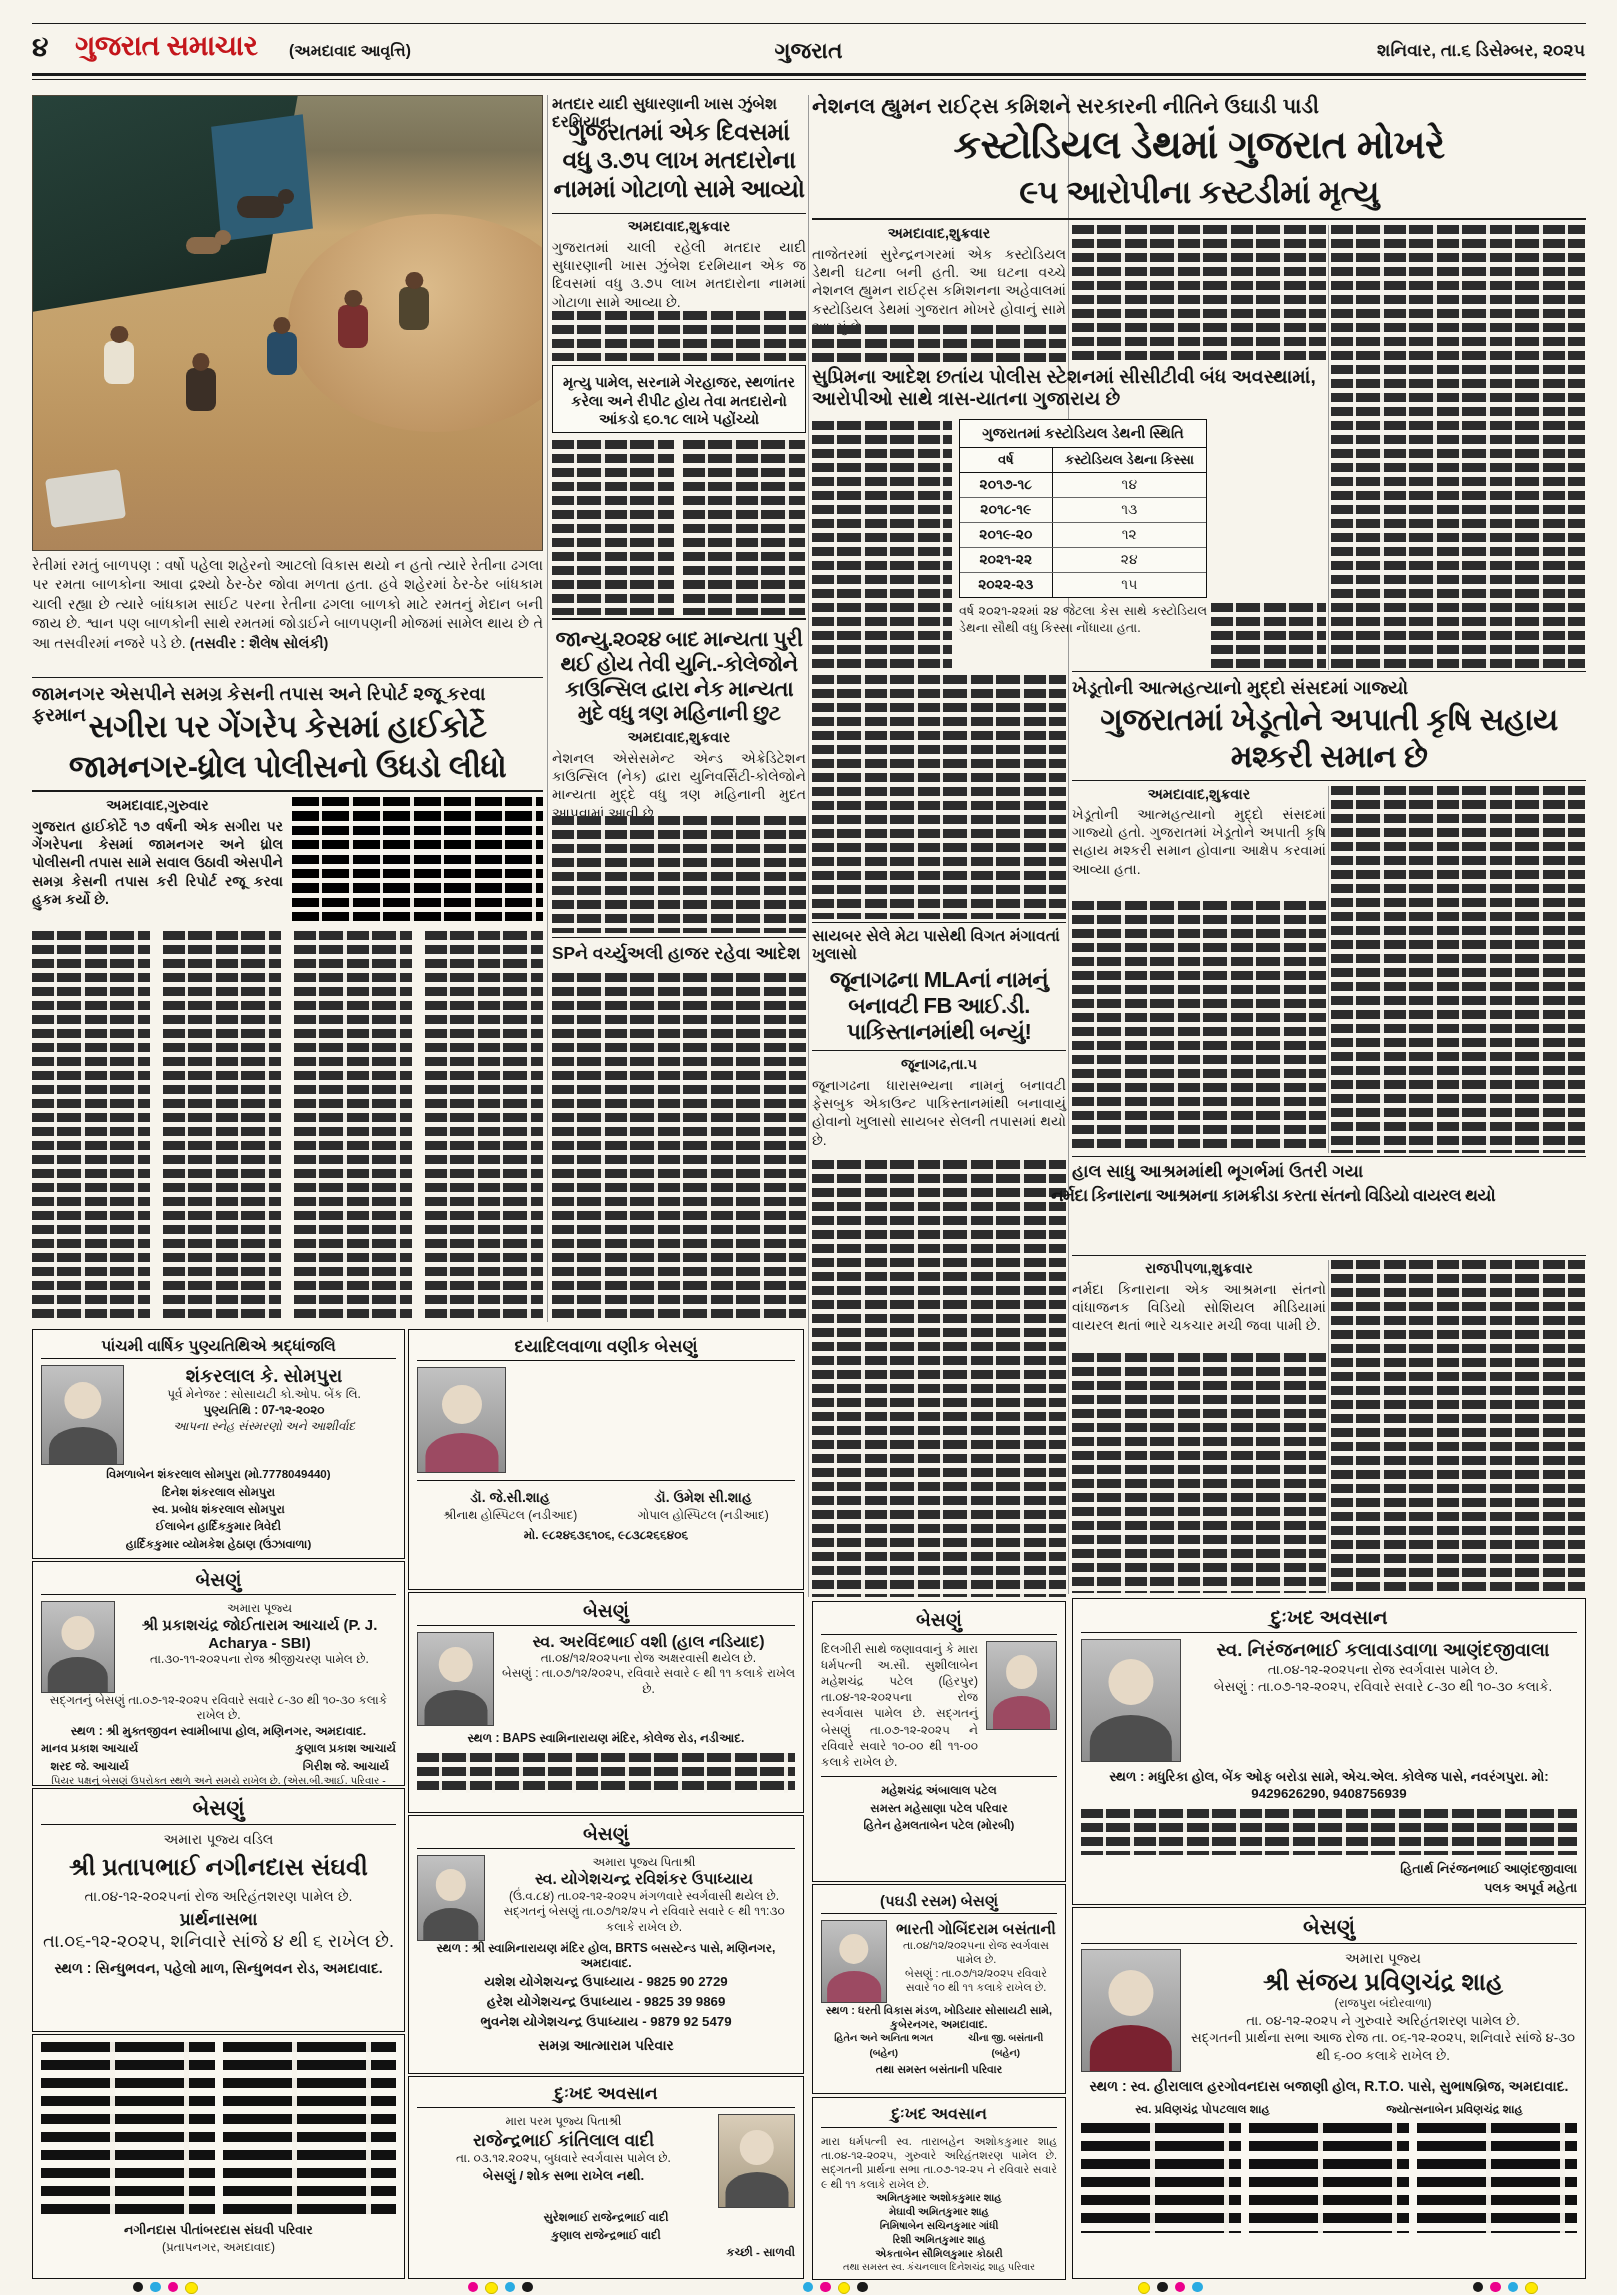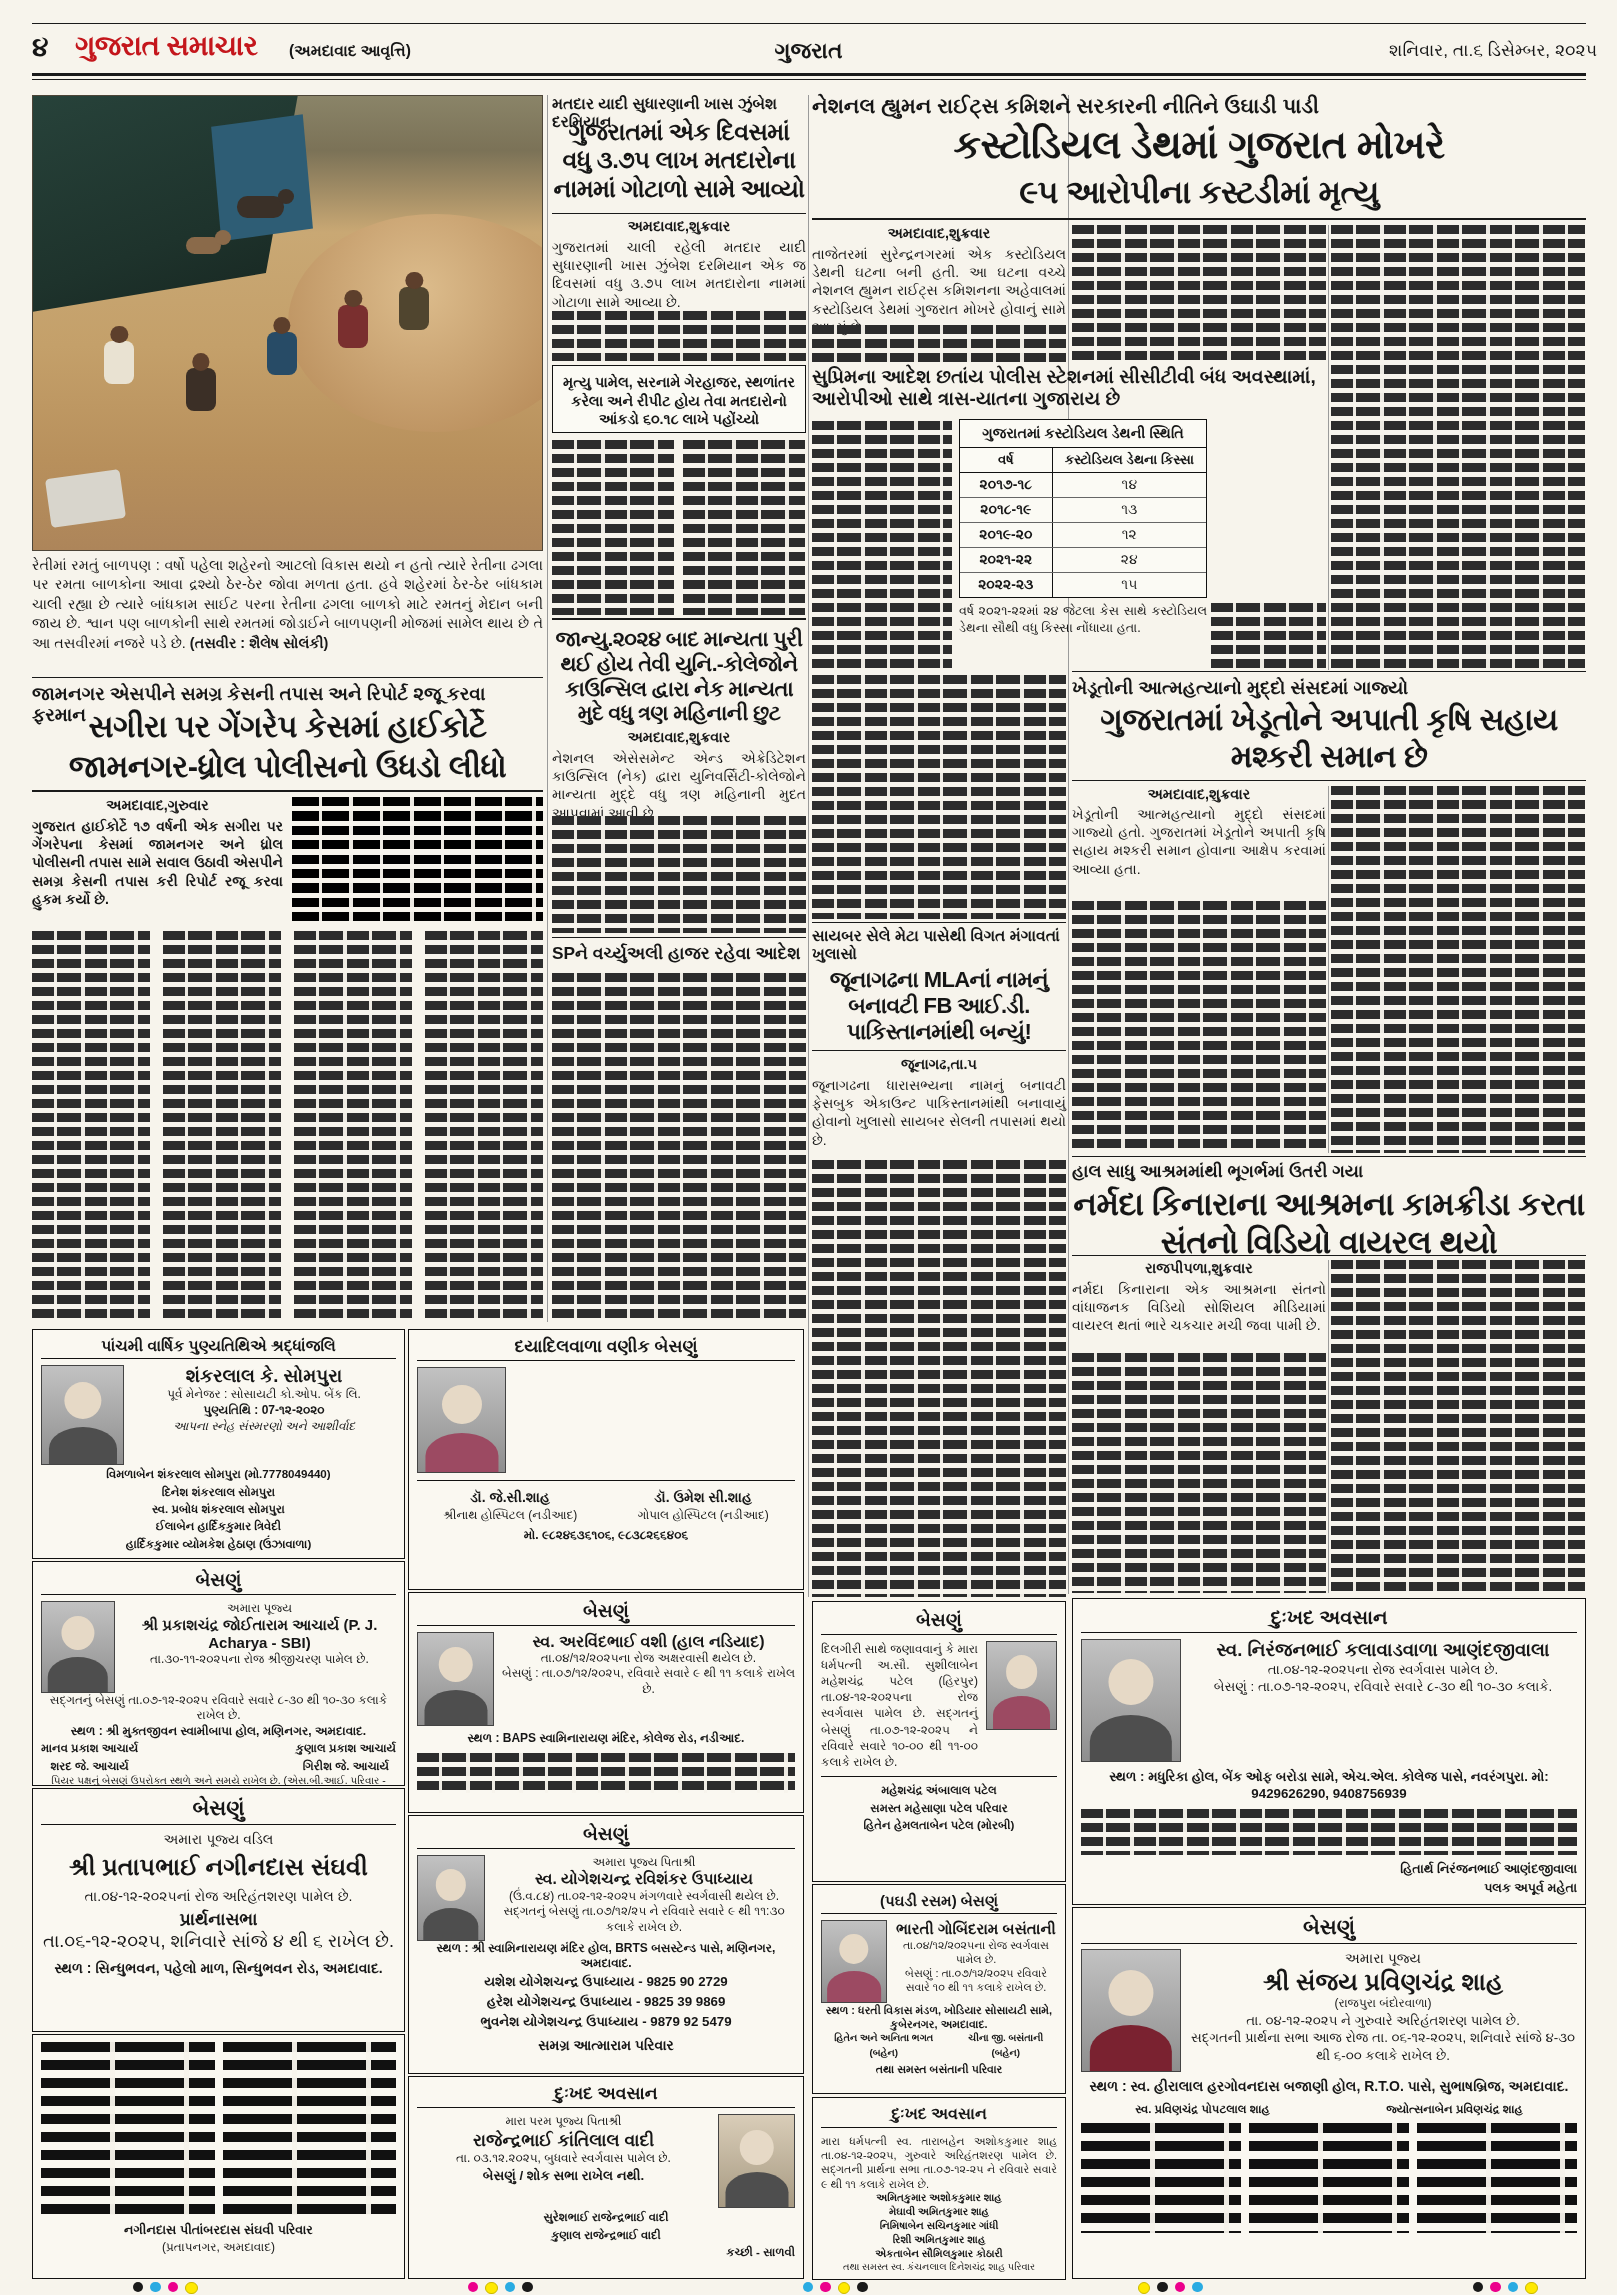--- a/index.html
+++ b/index.html
@@ -67,21 +67,21 @@
 </head>
 <body>
 
 <div class="page">
 
   <div class="abs rule" style="left:32px;top:23px;width:1554px;height:1.2px"></div>
   <div class="abs" style="left:32px;top:32px;font-size:26.6px;font-weight:bold">૪</div>
   <div class="abs" style="left:75px;top:30px;font-size:28px;font-weight:800;color:#c4161c;letter-spacing:-0.6px">ગુજરાત સમાચાર</div>
   <div class="abs" style="left:289px;top:42px;font-size:15.6px;font-weight:bold">(અમદાવાદ આવૃત્તિ)</div>
   <div class="abs" style="left:0;top:38px;width:1617px;text-align:center;font-size:22px;font-weight:bold">ગુજરાત</div>
-  <div class="abs" style="right:20px;top:40px;font-size:17.3px;font-weight:normal">શનિવાર, તા.૬ ડિસેમ્બર, ૨૦૨૫</div>
+  <div class="abs" style="right:32px;top:40px;font-size:17.3px;font-weight:bold">શનિવાર, તા.૬ ડિસેમ્બર, ૨૦૨૫</div>
   <div class="abs rule" style="left:32px;top:73px;width:1554px;height:2.9px"></div>
   <div class="abs rule" style="left:32px;top:79px;width:1554px;height:0.6px"></div>
 
   <div class="abs vrule" style="left:547px;top:95px;height:1227px"></div>
   <div class="abs vrule" style="left:808px;top:95px;height:1502px"></div>
   <div class="abs vrule" style="left:1068px;top:95px;height:1499px"></div>
   <div class="abs vrule" style="left:1328px;top:225px;height:445px"></div>
   <div class="abs vrule" style="left:1328px;top:786px;height:367px"></div>
   <div class="abs vrule" style="left:1328px;top:1260px;height:333px"></div>
 
@@ -192,21 +192,21 @@
   <div class="abs rule" style="left:812px;top:922px;width:254px;height:1.2px"></div>
   <div class="abs kicker" style="left:812px;top:927px;width:254px;font-size:15.6px">સાયબર સેલે મેટા પાસેથી વિગત મંગાવતાં ખુલાસો</div>
   <div class="abs hl" style="left:812px;top:967px;width:254px;font-size:22px">જૂનાગઢના MLAનાં નામનું બનાવટી FB આઈ.ડી. પાકિસ્તાનમાંથી બન્યું!</div>
   <div class="abs rule" style="left:812px;top:1050px;width:254px;height:1.2px"></div>
   <div class="abs dl" style="left:812px;top:1056px;width:254px">જૂનાગઢ,તા.૫</div>
   <div class="abs lead" style="left:812px;top:1076px;width:254px;height:81px">જૂનાગઢના ધારાસભ્યના નામનું બનાવટી ફેસબુક એકાઉન્ટ પાકિસ્તાનમાંથી બનાવાયું હોવાનો ખુલાસો સાયબર સેલની તપાસમાં થયો છે.</div>
   <div class="abs sim" style="left:812px;top:1160px;width:254px;height:437px"></div>
 
   <div class="abs rule" style="left:1072px;top:1156px;width:514px;height:1.2px"></div>
   <div class="abs kicker" style="left:1072px;top:1162px;width:514px;font-size:17.3px">હાલ સાધુ આશ્રમમાંથી ભૂગર્ભમાં ઉતરી ગયા</div>
-  <div class="abs hl" style="left:1072px;top:1186px;width:514px;font-size:32px">નર્મદા કિનારાના આશ્રમના કામક્રીડા કરતા સંતનો વિડિયો વાયરલ થયો</div>
+  <div class="abs hl" style="left:1016px;top:1186px;width:514px;font-size:17px">નર્મદા કિનારાના આશ્રમના કામક્રીડા કરતા સંતનો વિડિયો વાયરલ થયો</div>
   <div class="abs rule" style="left:1072px;top:1255px;width:514px;height:1.2px"></div>
   <div class="abs dl" style="left:1072px;top:1260px;width:254px">રાજપીપળા,શુક્રવાર</div>
   <div class="abs lead" style="left:1072px;top:1280px;width:254px;height:69px">નર્મદા કિનારાના એક આશ્રમના સંતનો વાંધાજનક વિડિયો સોશિયલ મીડિયામાં વાયરલ થતાં ભારે ચકચાર મચી જવા પામી છે.</div>
   <div class="abs sim" style="left:1072px;top:1353px;width:254px;height:240px"></div>
   <div class="abs sim" style="left:1331px;top:1260px;width:254px;height:333px"></div>
 
   <div class="abs obit" style="left:32px;top:1329px;width:373px;height:230px">
     <div class="hd" style="font-size:15.6px">પાંચમી વાર્ષિક પુણ્યતિથિએ શ્રદ્ધાંજલિ</div>
     <div class="row">
       <div class="portrait" style="width:81px;height:98px"></div>

